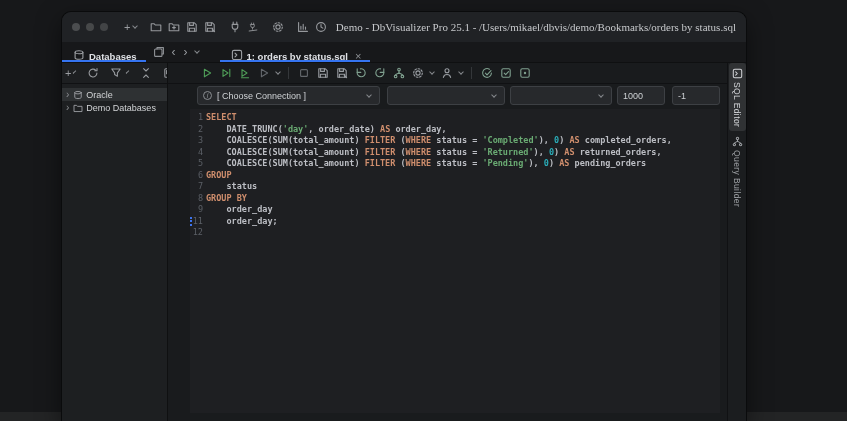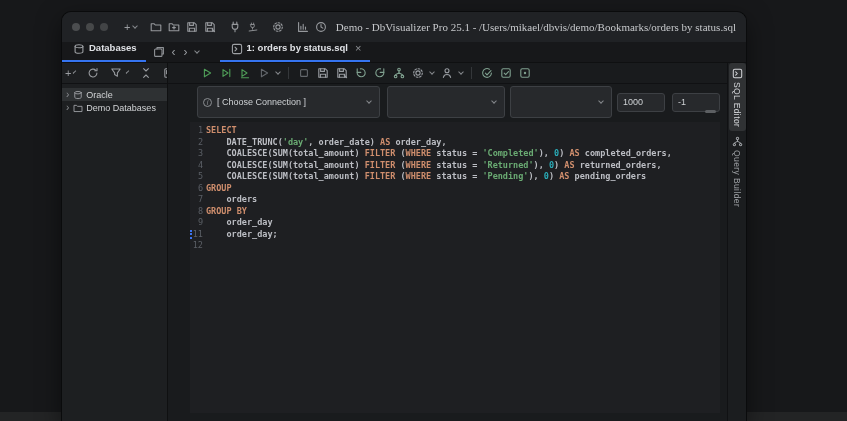--- a/index.html
+++ b/index.html
@@ -19,21 +19,21 @@
   .icn svg{width:12px;height:12px;stroke:currentColor;fill:none;stroke-width:1.1;stroke-linecap:round;stroke-linejoin:round;}
   .icn.small svg{width:10px;height:10px;}
   .icn.gap{margin-left:9px;}
   .glyph{font-size:11px;line-height:1;color:#9a9da1;}
   .chev{display:inline-block;width:4px;height:4px;border-right:1.2px solid #85888c;border-bottom:1.2px solid #85888c;
         transform:rotate(45deg);margin:0 3px 2px 3px;}
   .tdiv{width:1px;height:12px;background:#34373a;margin:0 5px;}
   .wtitle{flex:1;text-align:right;font-size:11px;color:#c6c8cb;white-space:nowrap;overflow:hidden;font-family:Liberation Serif, serif;}
   
   .tabrow{height:21px;background:#17181a;display:flex;align-items:stretch;border-bottom:1px solid #0f1011;flex:0 0 auto;}
-  .tab{display:flex;align-items:flex-start;padding:0 9px;position:relative;color:#dfe1e5;font-size:9.5px;font-weight:bold;}
+  .tab{display:flex;align-items:flex-end;padding:0 9px;position:relative;color:#dfe1e5;font-size:9.5px;font-weight:bold;}
   .tab .underline{position:absolute;left:0;right:0;bottom:0;height:2px;background:#3574f0;}
   .tab .icn{color:#9ea1a5;margin-right:4px;width:12px;}
   .navicons{display:flex;align-items:center;color:#8f9296;padding:0 4px;}
   .navicons .glyph{font-size:12px;margin:0 4px;}
   .etab-gap{width:14px;}
   .close-x{color:#8f9296;font-size:11px;margin-left:7px;font-weight:normal;}
   
   .bodyrow{flex:1;display:flex;align-items:stretch;min-height:0;}
   .sidebar{width:105px;background:#1d1f21;display:flex;flex-direction:column;flex:0 0 auto;}
   .sidetools{height:21px;display:flex;align-items:center;padding:0 3px;border-bottom:1px solid #101113;color:#96999d;flex:0 0 auto;}
@@ -47,21 +47,21 @@
   
   .main{flex:1;display:flex;flex-direction:column;position:relative;min-width:0;background:#191b1d;}
   .etools{height:21px;display:flex;align-items:center;padding-left:29px;border-bottom:1px solid #101113;color:#9a9ea3;flex:0 0 auto;}
   .etools .icn{margin:0 2.5px;}
   .c-green{color:#4f9e58;} .c-teal{color:#7fa08f;} .c-dim{color:#63676c;} .c-gray{color:#9a9ea3;}
   .labels{display:flex;align-items:center;padding:5px 7px 2px 29px;font-size:9px;color:#9a9da1;flex:0 0 auto;white-space:nowrap;}
   .dashline{flex:1;height:1px;background:#3b3e41;margin:0 6px;min-width:8px;}
   .cbx{width:9px;height:9px;border:1px solid #53565a;border-radius:2px;background:#2a2c2f;margin-right:4px;flex:0 0 auto;}
   .lbl-fixed{width:54px;text-align:left;flex:0 0 auto;}
   .controls{display:flex;align-items:center;padding:2px 7px 0 29px;flex:0 0 auto;}
-  .combo{height:32px;background:#27292c;border:1px solid #3d4044;border-radius:3px;display:flex;align-items:center;
+  .combo{height:19px;background:#27292c;border:1px solid #3d4044;border-radius:3px;display:flex;align-items:center;
          padding:0 5px;color:#ced1d4;font-size:9px;}
   .combo .spring{flex:1;}
   .combo1{width:183px;margin-right:7px;}
   .combo2{width:118px;margin-right:5px;}
   .combo3{width:102px;margin-right:5px;}
   .numin{width:48px;height:19px;background:#27292c;border:1px solid #3d4044;border-radius:3px;color:#ced1d4;
          font-size:9px;padding:0 5px;font-family:"Liberation Sans",sans-serif;margin-right:7px;}
   .numin:last-child{margin-right:0;}
   .info-badge{width:9px;height:9px;border:1px solid #8b8e92;border-radius:50%;color:#8b8e92;font-size:7px;
               display:inline-flex;align-items:center;justify-content:center;margin-right:5px;font-style:italic;flex:0 0 auto;}
@@ -368,21 +368,21 @@
 
         <div class="collapse-dash"></div>
 
         <div class="editor" id="editor">
             <div class="cl"><span class="ln">1</span><span class="ct"><span class="t-k">SELECT</span></span></div>
             <div class="cl"><span class="ln">2</span><span class="ct"><span class="t-p">    DATE_TRUNC(</span><span class="t-s">'day'</span><span class="t-p">, order_date) </span><span class="t-k">AS</span><span class="t-p"> order_day,</span></span></div>
             <div class="cl"><span class="ln">3</span><span class="ct"><span class="t-p">    COALESCE(SUM(total_amount) </span><span class="t-k">FILTER</span><span class="t-p"> (</span><span class="t-k">WHERE</span><span class="t-p"> status = </span><span class="t-s">'Completed'</span><span class="t-p">), </span><span class="t-n">0</span><span class="t-p">) </span><span class="t-k">AS</span><span class="t-p"> completed_orders,</span></span></div>
             <div class="cl"><span class="ln">4</span><span class="ct"><span class="t-p">    COALESCE(SUM(total_amount) </span><span class="t-k">FILTER</span><span class="t-p"> (</span><span class="t-k">WHERE</span><span class="t-p"> status = </span><span class="t-s">'Returned'</span><span class="t-p">), </span><span class="t-n">0</span><span class="t-p">) </span><span class="t-k">AS</span><span class="t-p"> returned_orders,</span></span></div>
             <div class="cl"><span class="ln">5</span><span class="ct"><span class="t-p">    COALESCE(SUM(total_amount) </span><span class="t-k">FILTER</span><span class="t-p"> (</span><span class="t-k">WHERE</span><span class="t-p"> status = </span><span class="t-s">'Pending'</span><span class="t-p">), </span><span class="t-n">0</span><span class="t-p">) </span><span class="t-k">AS</span><span class="t-p"> pending_orders</span></span></div>
             <div class="cl"><span class="ln">6</span><span class="ct"><span class="t-k">GROUP</span></span></div>
-            <div class="cl"><span class="ln">7</span><span class="ct"><span class="t-p">    orders</span></span></div>
+            <div class="cl"><span class="ln">7</span><span class="ct"><span class="t-p">    status</span></span></div>
             <div class="cl"><span class="ln">8</span><span class="ct"><span class="t-k">GROUP BY</span></span></div>
             <div class="cl"><span class="ln">9</span><span class="ct"><span class="t-p">    order_day</span></span></div>
             <div class="cl"><span class="ln">11<span class="caretmark"></span></span><span class="ct"><span class="t-p">    order_day;</span></span></div>
             <div class="cl"><span class="ln">12</span><span class="ct"></span></div>
           </div>
       </div>
 
       <div class="rstrip" id="rstrip">
           <div class="vtab active">
             <span class="icn">

